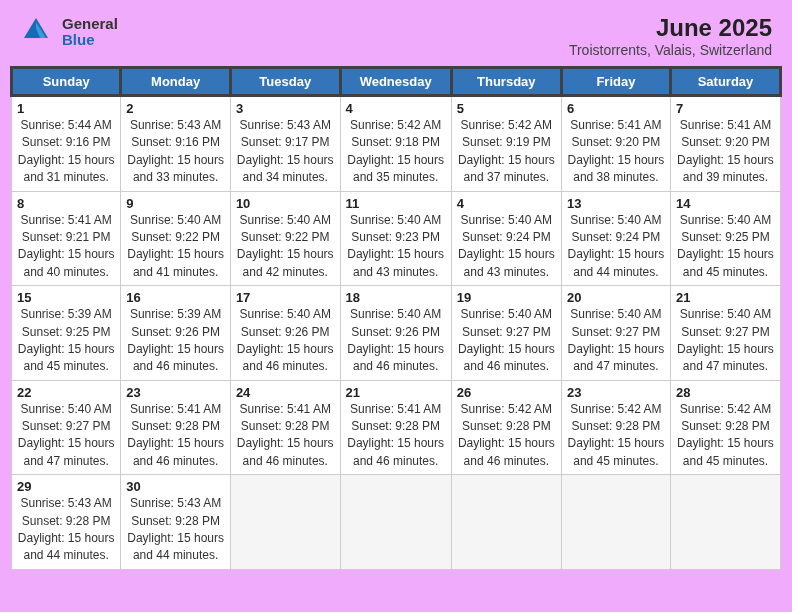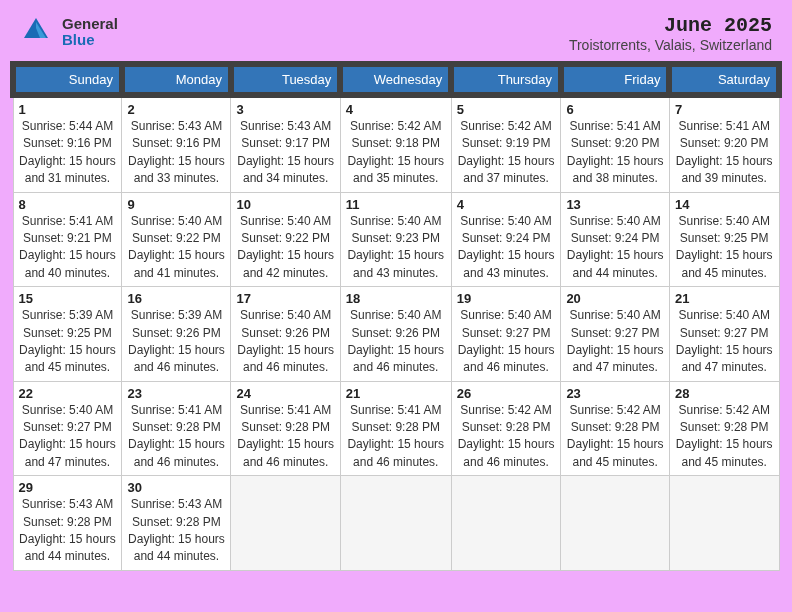--- a/index.html
+++ b/index.html
@@ -38,43 +38,42 @@
     }
     .logo-blue {
       font-size: 15px;
       font-weight: bold;
       color: #1a6bb5;
     }
     .title-block {
       text-align: right;
     }
     .month-title {
-      font-size: 20px;
+      font-size: 24px;
       font-weight: bold;
       color: #222;
-      font-family: Liberation Mono, monospace;
     }
     .location {
       font-size: 14px;
       color: #444;
     }
     .calendar {
       width: 100%;
       border-collapse: collapse;
       margin: 0;
       padding: 0 10px 10px 10px;
     }
     .calendar th {
       background: #3375b8;
       color: #fff;
       font-size: 13px;
-      font-weight: normal;
+      font-weight: bold;
       padding: 5px 6px;
-      text-align: right;
-      border: 6px solid #404040;
+      text-align: center;
+      border: 3px solid #404040;
     }
     .calendar td {
       border: 1px solid #ccc;
       vertical-align: top;
       padding: 4px 5px;
       width: 113px;
       min-height: 80px;
       font-size: 10.5px;
       color: #222;
       background: #fff;

